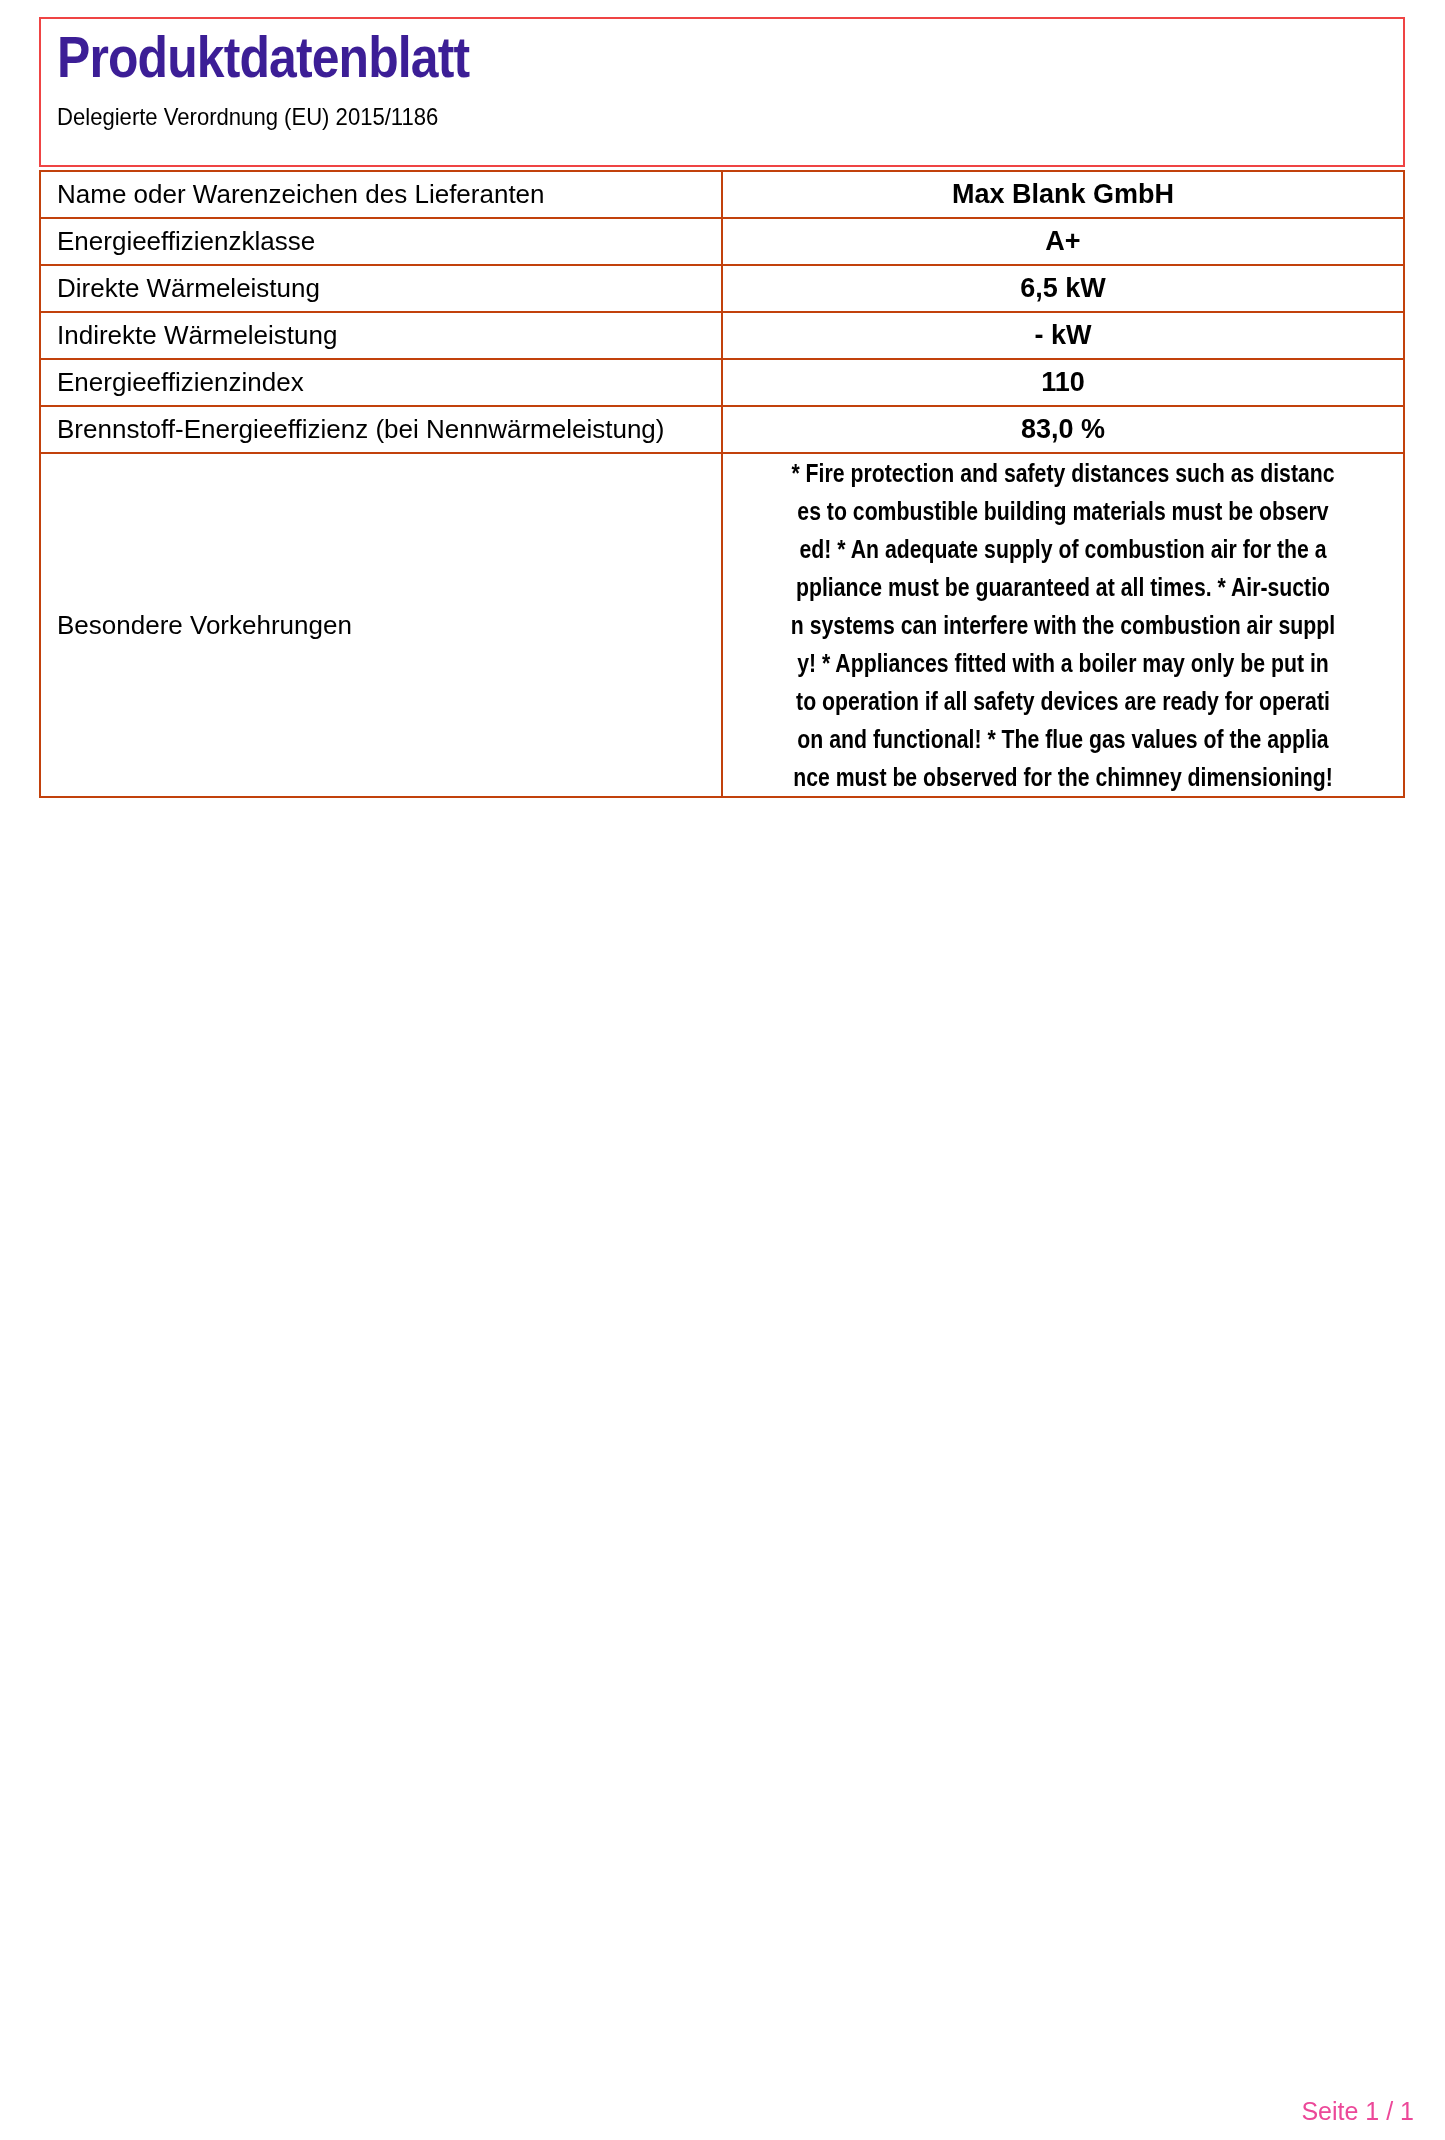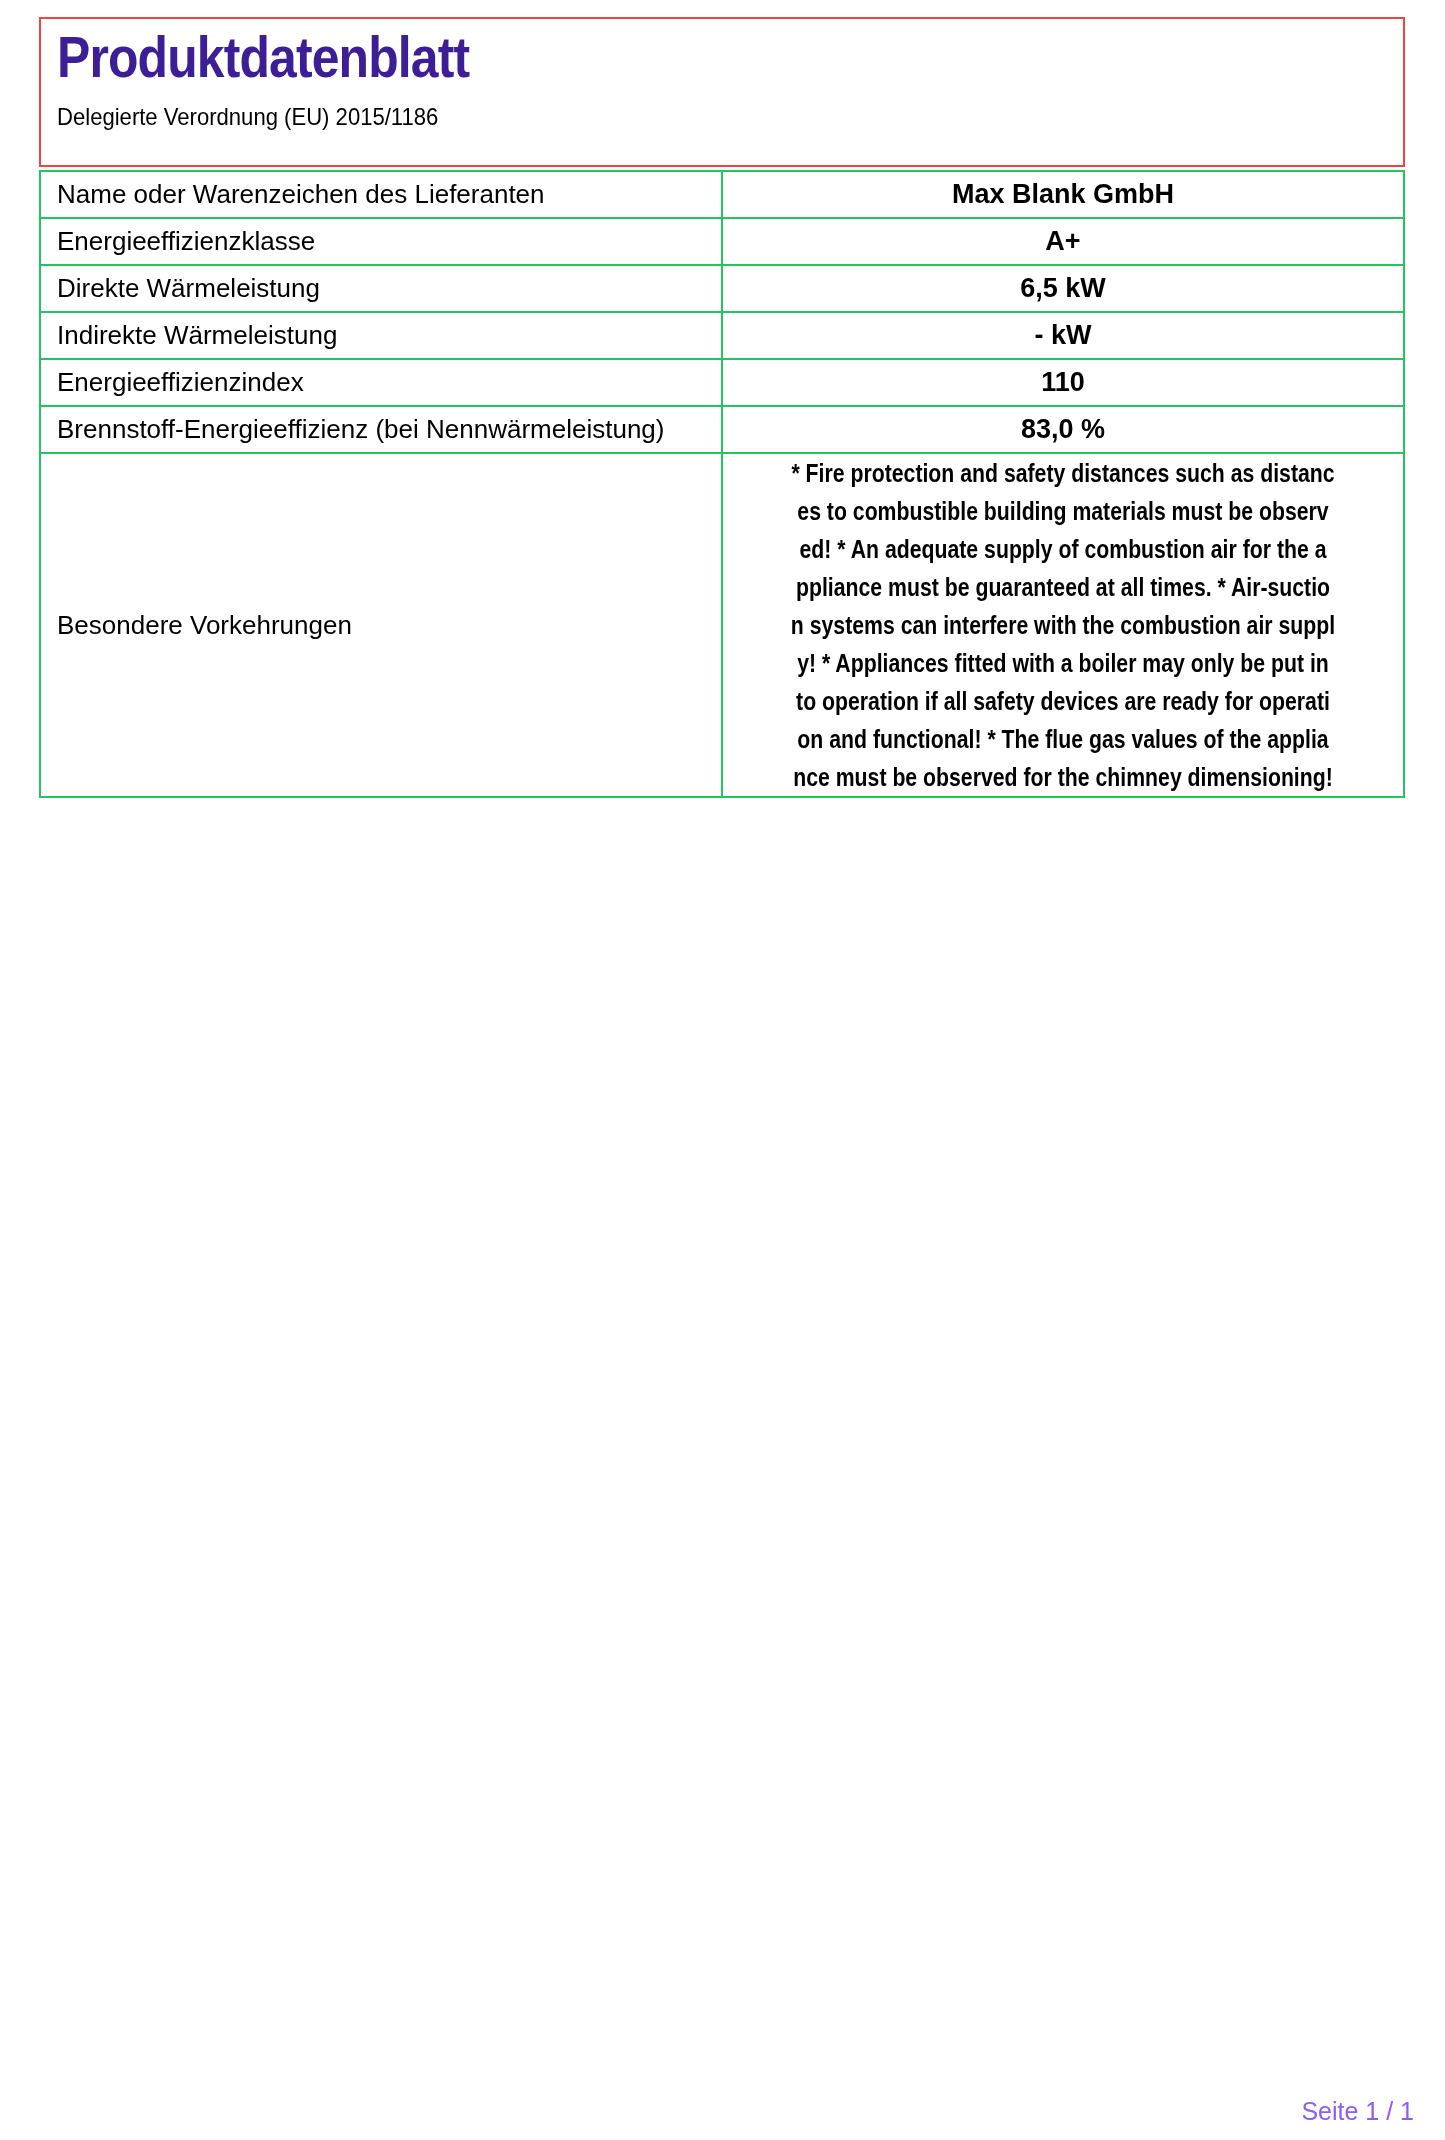--- a/index.html
+++ b/index.html
@@ -43,21 +43,21 @@
     transform-origin: left center;
     white-space: nowrap;
   }
   table.data-table {
     margin-top: 3px;
     width: 100%;
     border-collapse: collapse;
     table-layout: fixed;
   }
   table.data-table td {
-    border: 2px solid #22c55e;
+    border: 2px solid #c2410c;
     box-sizing: border-box;
   }
   td.label-cell {
     width: 50%;
     height: 47px;
     padding: 0 8px 0 16px;
     font-size: 26px;
     font-weight: normal;
     vertical-align: middle;
     white-space: nowrap;
@@ -85,21 +85,21 @@
     text-align: center;
     white-space: nowrap;
     transform: scaleX(0.85);
     transform-origin: center;
   }
   .page-footer {
     position: absolute;
     right: 31px;
     bottom: 14px;
     font-size: 25px;
-    color: #8b5cf6;
+    color: #ec4899;
   }
 </style>
 </head>
 <body>
 
 <div class="sheet">
 
   <div class="header-box">
     <div class="doc-title">Produktdatenblatt</div>
     <div class="doc-subtitle">Delegierte Verordnung (EU) 2015/1186</div>

